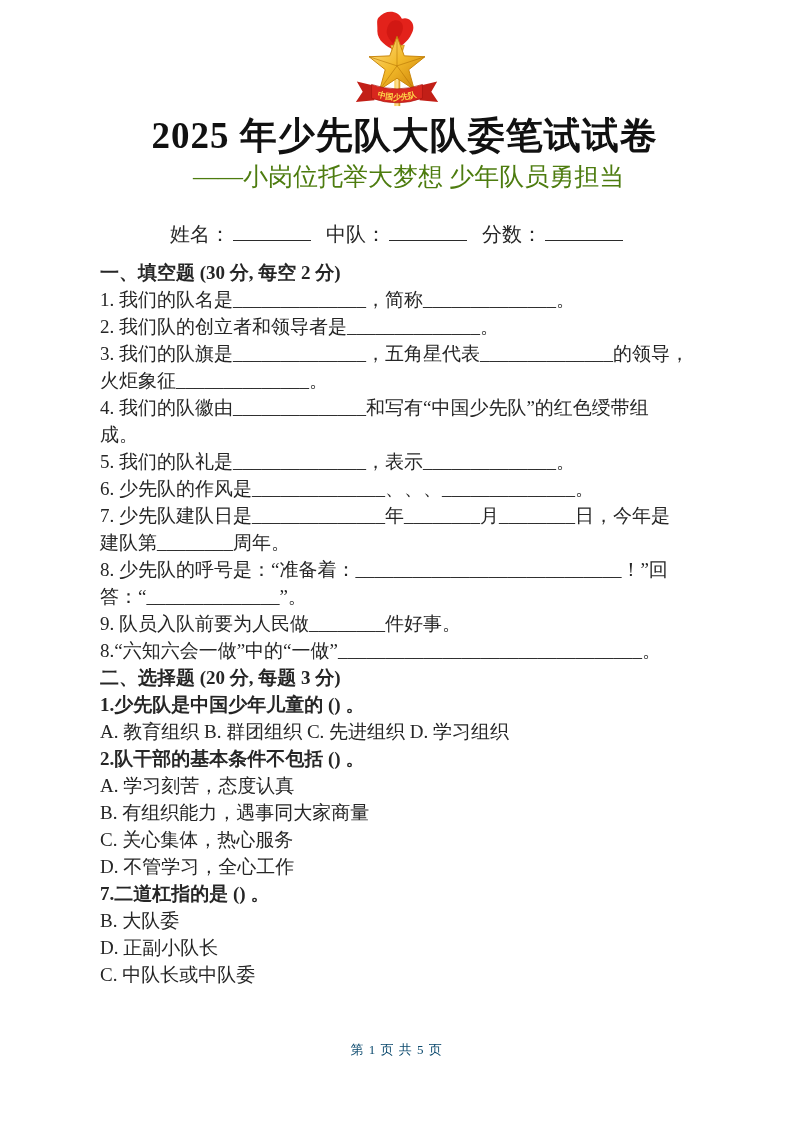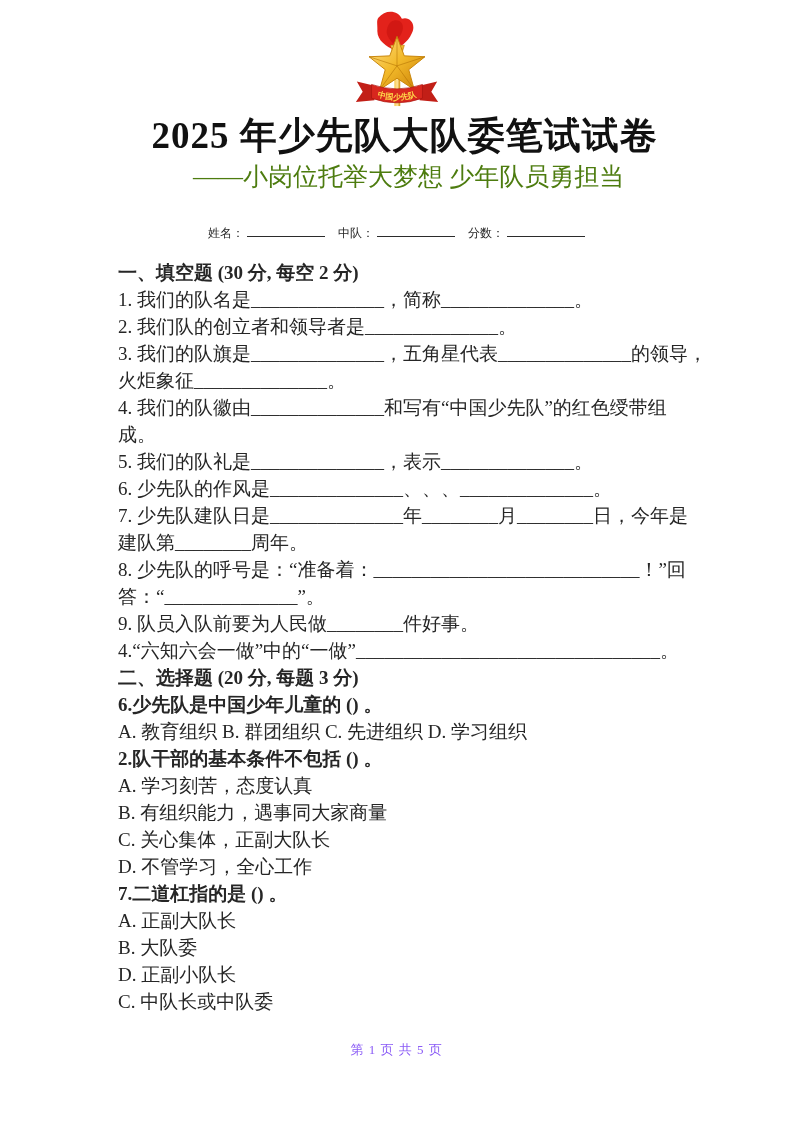--- a/index.html
+++ b/index.html
@@ -43,54 +43,54 @@
     font-weight: 400;
     white-space: nowrap;
     color: #4d7c0f;
   }
   .student {
     position: absolute;
     top: 221px;
     left: 0;
     width: 100%;
     text-align: center;
-    font-size: 12px;
+    font-size: 20px;
     white-space: nowrap;
   }
   .student .blank {
     display: inline-block;
     width: 78px;
     height: 15px;
     border-bottom: 1.6px solid #2b2b2b;
     margin: 0 10px 0 3px;
     vertical-align: baseline;
   }
   .student .blank:last-child { margin-right: 0; }
   .exam-body {
     position: absolute;
     top: 259px;
-    left: 118px;
+    left: 100px;
     width: 566px;
     font-size: 19px;
     line-height: 27px;
   }
   .line {
     height: 27px;
     white-space: nowrap;
   }
   .bold { font-weight: 700; }
   .footer {
     position: absolute;
     top: 1041px;
     left: 0;
     width: 100%;
     text-align: center;
     font-size: 13px;
     letter-spacing: 1px;
-    color: #8b5cf6;
+    color: #0c4a6e;
   }
 </style>
 </head>
 <body>
 
 <div class="page">
 
   <svg class="emblem" viewBox="0 0 100 100" xmlns="http://www.w3.org/2000/svg">
     <defs>
       <linearGradient id="gold" x1="0" y1="0" x2="1" y2="1">
@@ -158,32 +158,31 @@
     <div class="line">火炬象征______________。</div>
     <div class="line">4. 我们的队徽由______________和写有“中国少先队”的红色绶带组</div>
     <div class="line">成。</div>
     <div class="line">5. 我们的队礼是______________，表示______________。</div>
     <div class="line">6. 少先队的作风是______________、、、______________。</div>
     <div class="line">7. 少先队建队日是______________年________月________日，今年是</div>
     <div class="line">建队第________周年。</div>
     <div class="line">8. 少先队的呼号是：“准备着：____________________________！”回</div>
     <div class="line">答：“______________”。</div>
     <div class="line">9. 队员入队前要为人民做________件好事。</div>
-    <div class="line">4.“六知六会一做”中的“一做”________________________________。</div>
+    <div class="line">8.“六知六会一做”中的“一做”________________________________。</div>
 
     <div class="line bold">二、选择题 (20 分, 每题 3 分)</div>
-    <div class="line bold">6.少先队是中国少年儿童的 () 。</div>
+    <div class="line bold">1.少先队是中国少年儿童的 () 。</div>
     <div class="line">A. 教育组织 B. 群团组织 C. 先进组织 D. 学习组织</div>
     <div class="line bold">2.队干部的基本条件不包括 () 。</div>
     <div class="line">A. 学习刻苦，态度认真</div>
     <div class="line">B. 有组织能力，遇事同大家商量</div>
-    <div class="line">C. 关心集体，正副大队长</div>
+    <div class="line">C. 关心集体，热心服务</div>
     <div class="line">D. 不管学习，全心工作</div>
     <div class="line bold">7.二道杠指的是 () 。</div>
-    <div class="line">A. 正副大队长</div>
     <div class="line">B. 大队委</div>
     <div class="line">D. 正副小队长</div>
     <div class="line">C. 中队长或中队委</div>
 
   </div>
 
   <div class="footer">第 1 页 共 5 页</div>
 
 </div>
 

